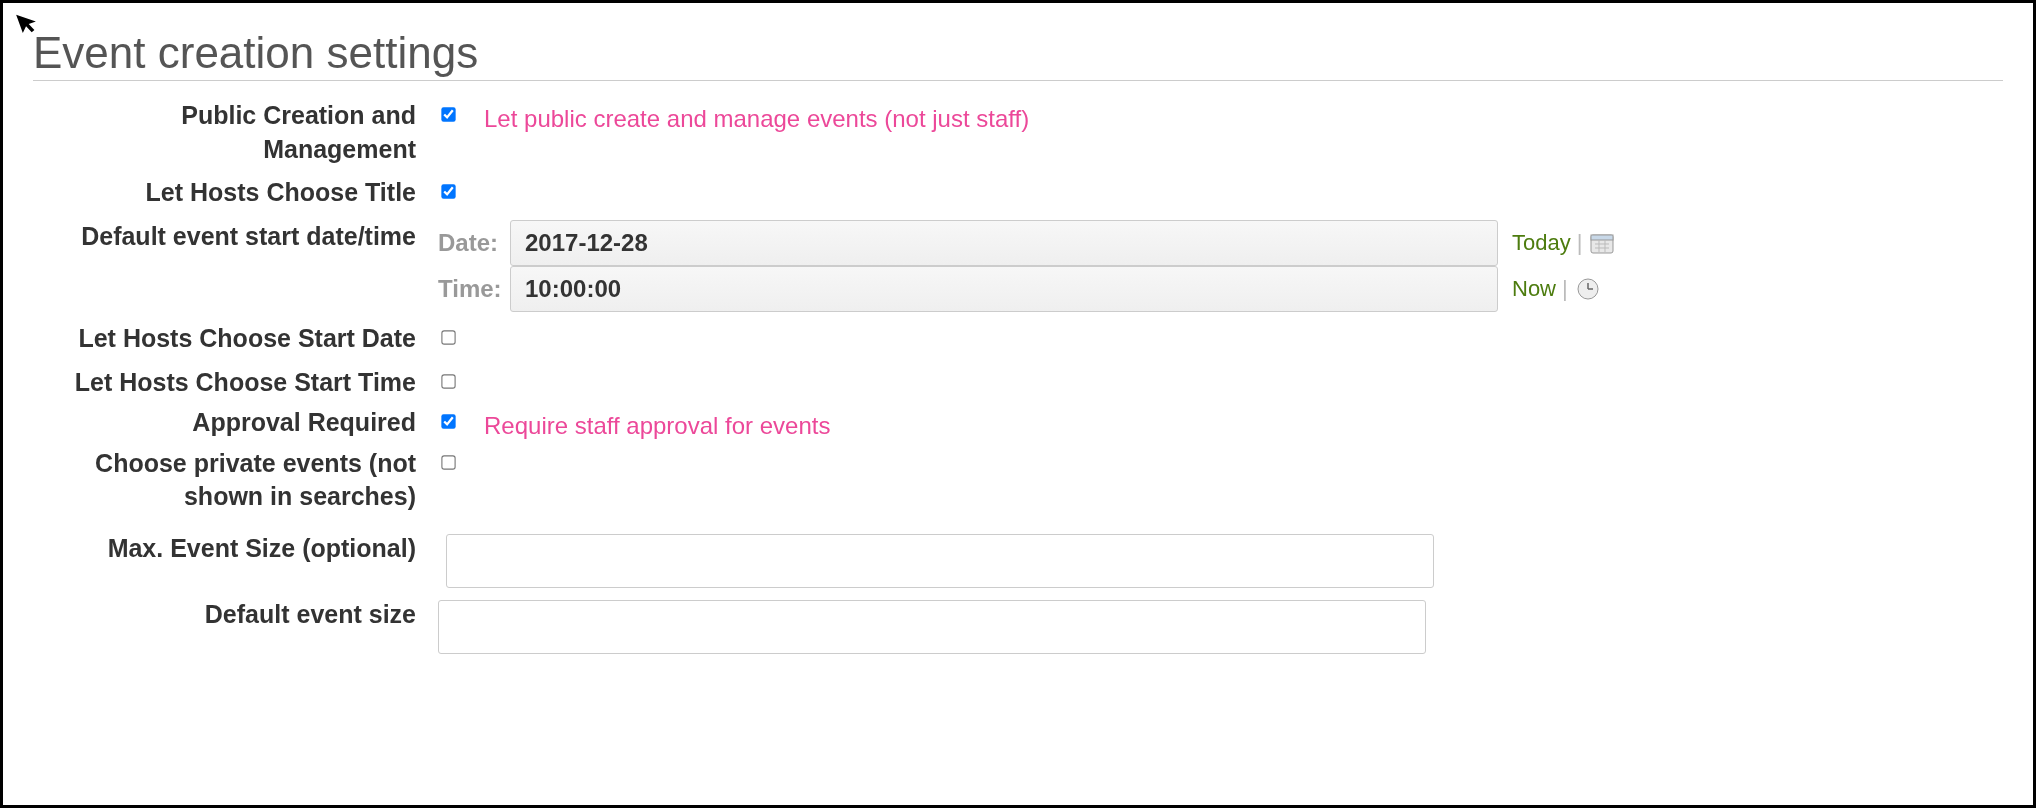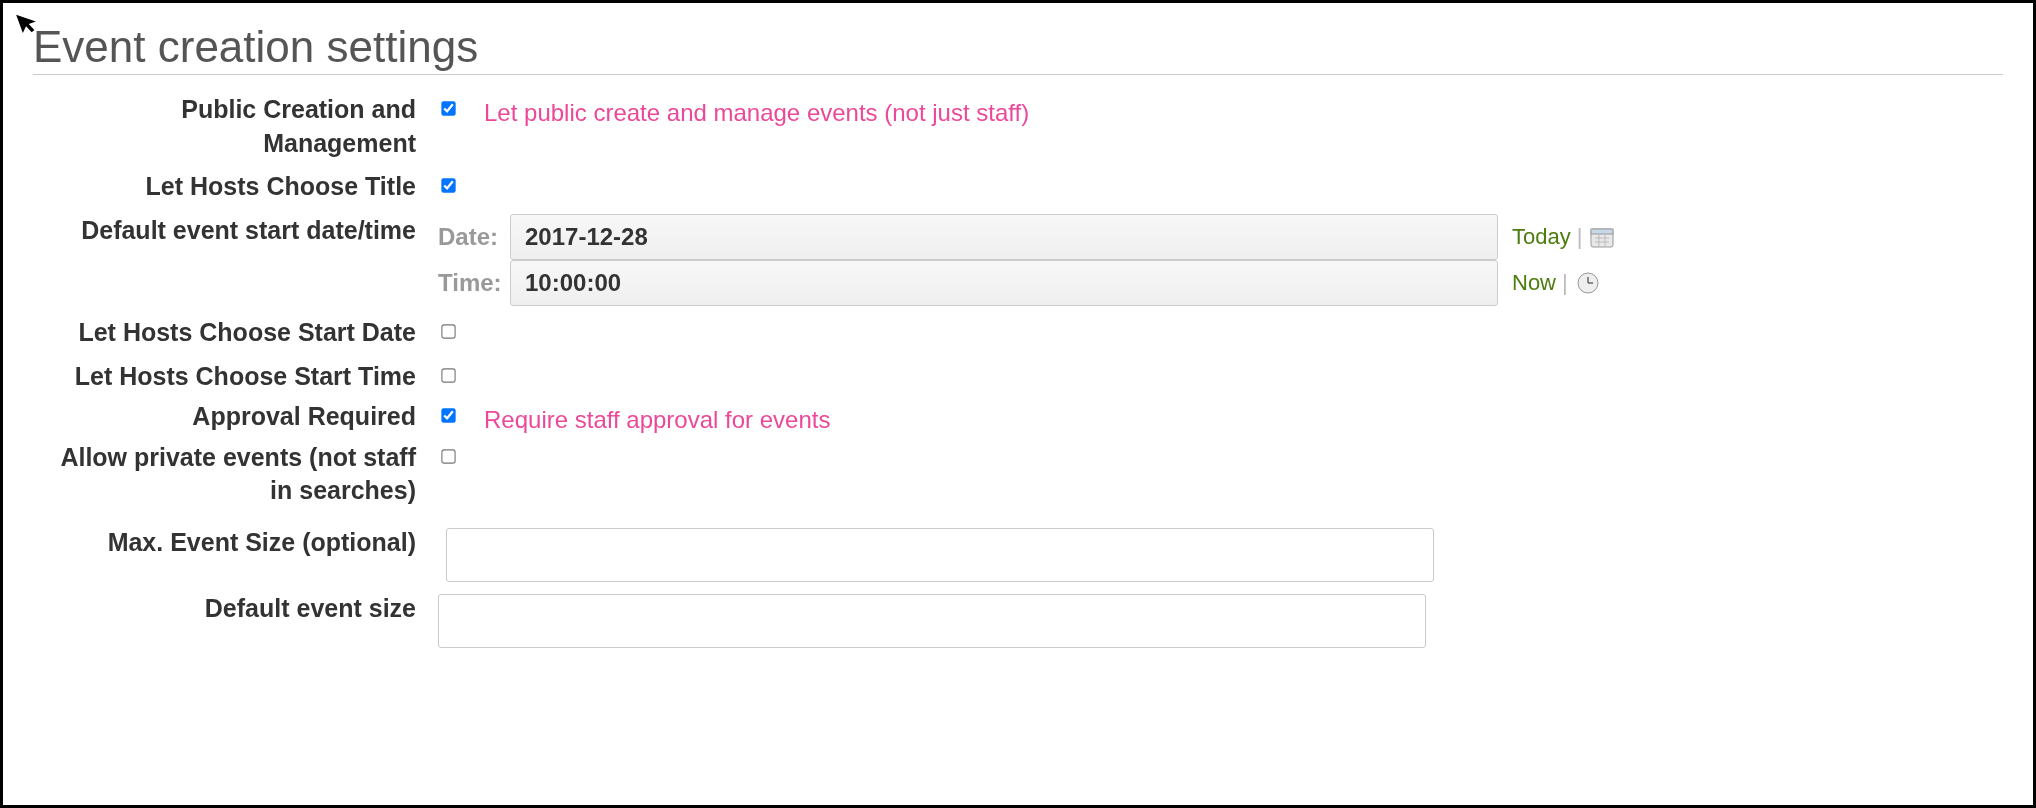--- a/index.html
+++ b/index.html
@@ -8,21 +8,21 @@
     color:#333;
     background:#fff;
     width:2036px;
   }
   .frame{
     border:3px solid #000;
     box-sizing:border-box;
     width:2036px;
     height:808px;
     position:relative;
-    padding:18px 30px 20px 30px;
+    padding:24px 30px 20px 30px;
   }
   .cursor{
     position:absolute;
     top:6px;left:12px;
   }
   h1.section-title{
     font-weight:300;
     font-size:44px;
     color:#555;
     margin:0 0 4px 0;
@@ -199,21 +199,21 @@
 
     <div class="row tight">
       <div class="row-label">Approval Required</div>
       <div class="row-body">
         <input type="checkbox" class="checkbox" checked="" style="">
         <span class="help-text">Require staff approval for events</span>
       </div>
     </div>
 
     <div class="row">
-      <div class="row-label">Allow private events (not staff in searches)</div>
+      <div class="row-label">Choose private events (not shown in searches)</div>
       <div class="row-body">
         <input type="checkbox" class="checkbox" style="">
       </div>
     </div>
 
     <div class="row" style="margin-top:18px;gap:8px;">
       <div class="row-label">Max. Event Size (optional)</div>
       <div class="row-body">
         <input class="text-input" type="text" value="" style="">
       </div>

